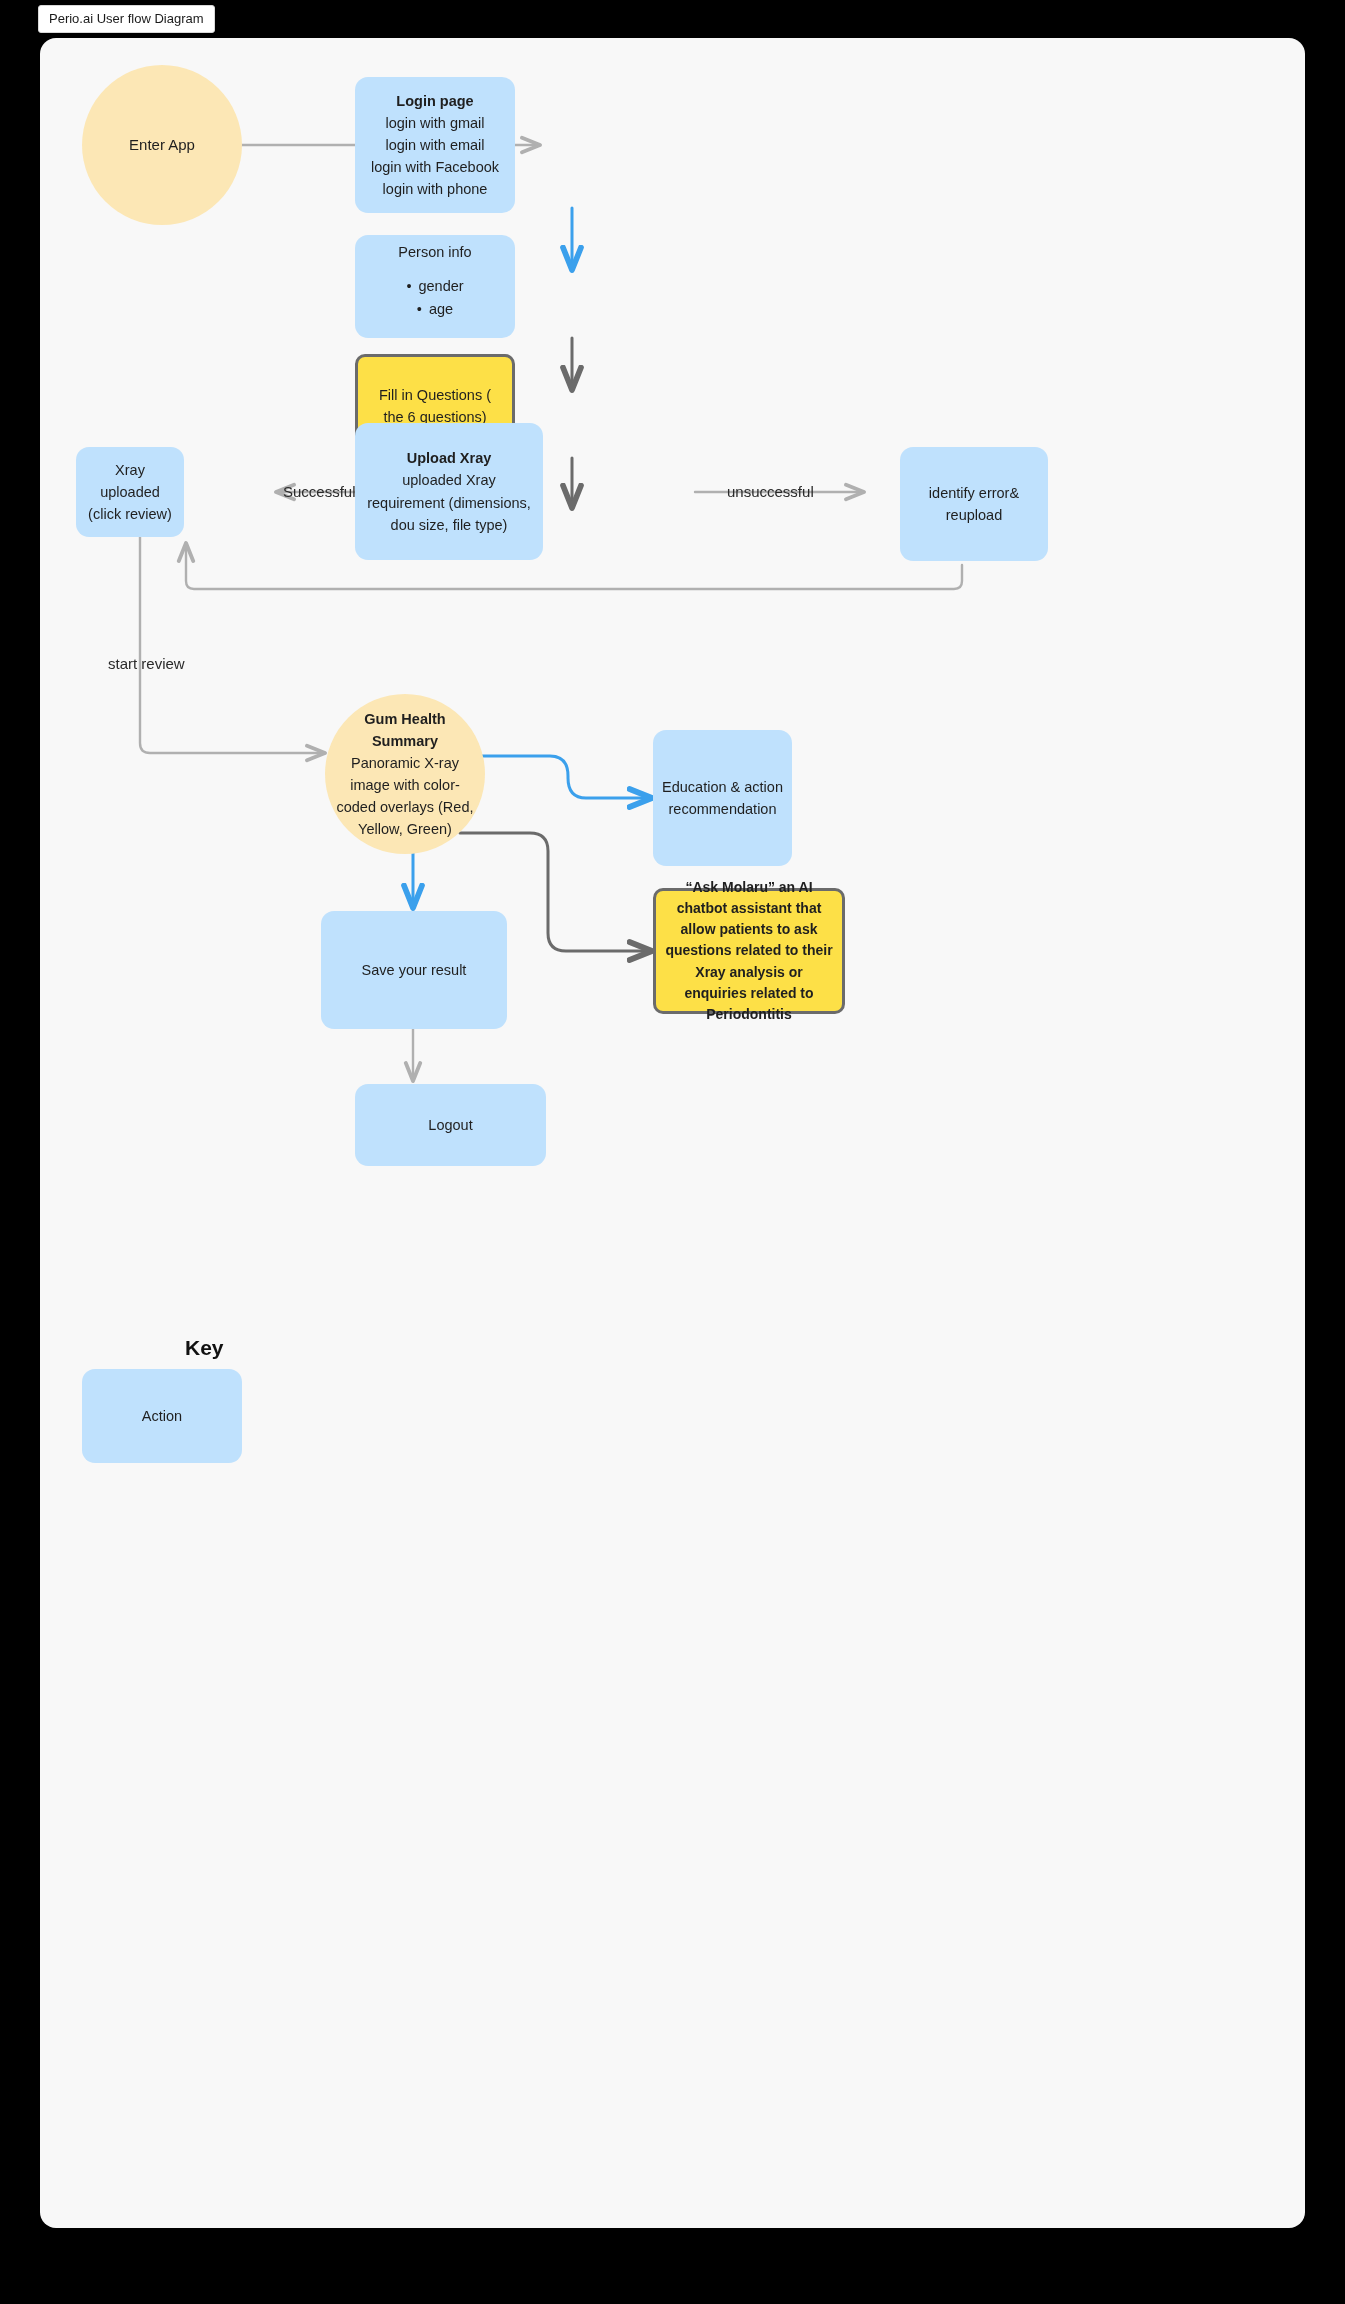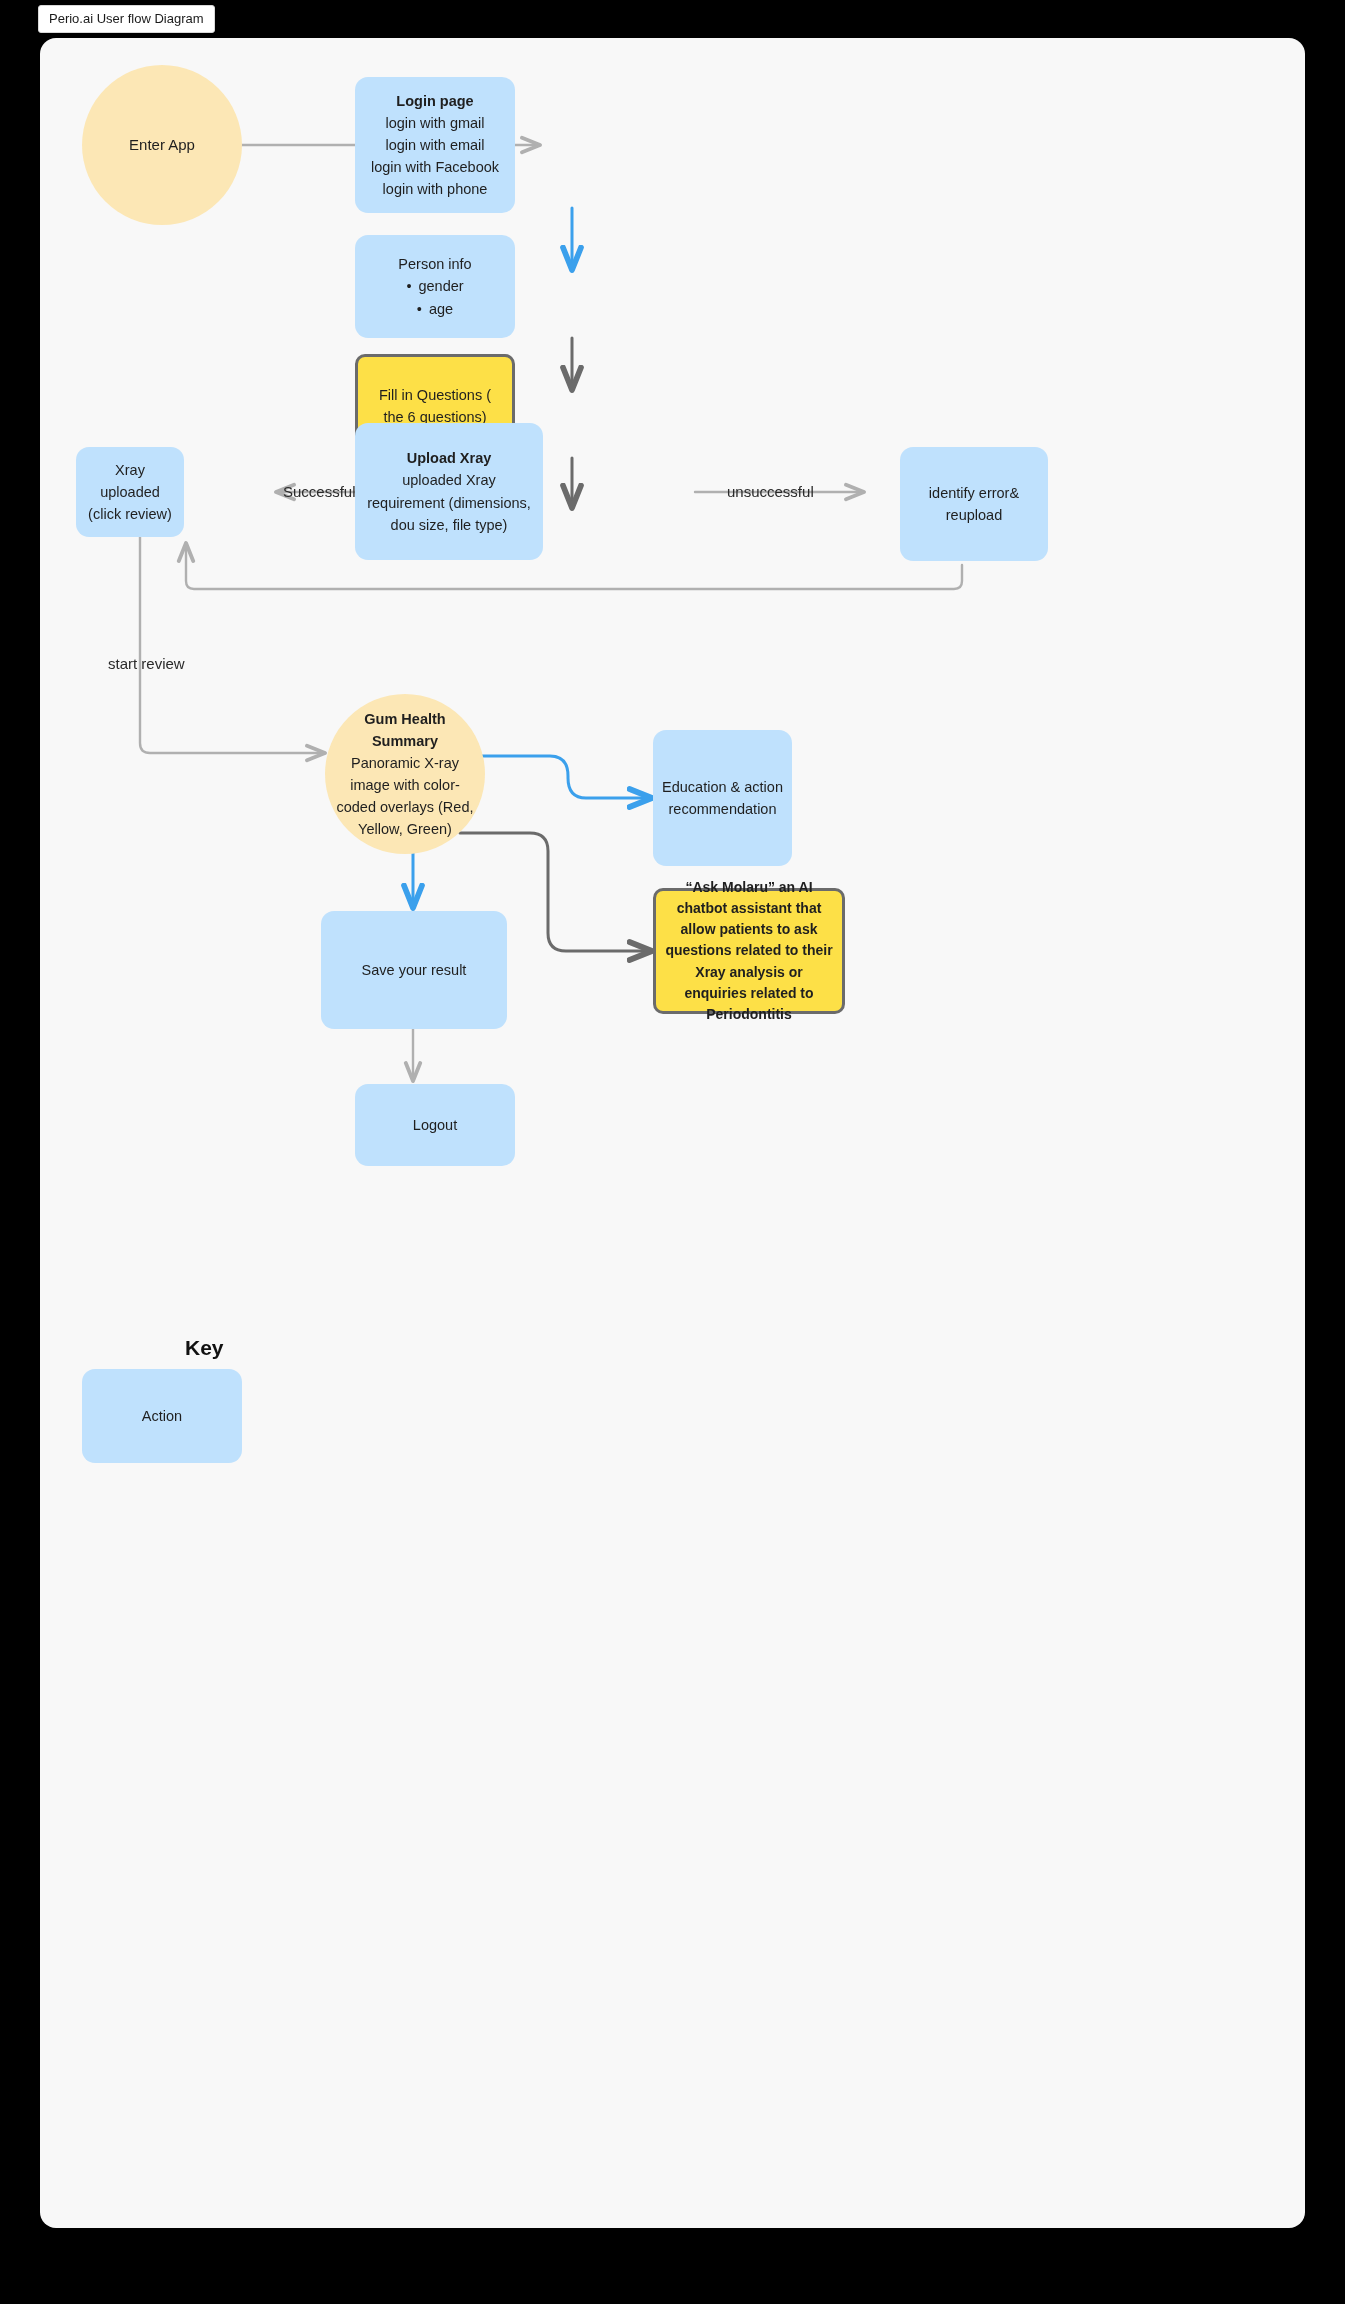--- a/index.html
+++ b/index.html
@@ -58,21 +58,21 @@
     white-space: nowrap;
     z-index: 6;
   }
 
   .key-title {
     position: absolute;
     font-size: 21px; font-weight: bold; color: #111;
     z-index: 6;
   }
 
-  .bullets { list-style: none; margin: 0; padding: 0; }
+  .bullets { list-style: none; margin: 12px; padding: 0; }
   .bullets li { line-height: 1.52; }
   .bullets li::before { content: "\2022"; margin-right: 7px; }
 </style>
 </head>
 <body>
 
 <div id="root">
 
   <div class="title-tab">Perio.ai User flow Diagram</div>
 
@@ -174,21 +174,21 @@
     </div>
 
     <div class="node box-white" style="left:613px; top:850px; width:192px; height:126px; font-size:14px;font-weight:bold;">
       <div class="inner"><span>“Ask Molaru” an AI chatbot assistant that allow patients to ask questions related to their Xray analysis or enquiries related to Periodontitis</span></div>
     </div>
 
     <div class="node box-blue" style="left:281px; top:873px; width:186px; height:118px; font-size:14.5px;">
       <div class="inner"><span>Save your result</span></div>
     </div>
 
-    <div class="node box-blue" style="left:315px; top:1046px; width:160px; height:82px; font-size:14.5px;">
+    <div class="node box-blue" style="left:315px; top:1046px; width:191px; height:82px; font-size:14.5px;">
       <div class="inner"><span>Logout</span></div>
     </div>
 
     <div class="edge-label" style="left:243px; top:445px;">Successful</div>
     <div class="edge-label" style="left:687px; top:445px;">unsuccessful</div>
     <div class="edge-label" style="left:68px; top:617px;">start review</div>
 
     <div class="key-title" style="left:145px; top:1298px;">Key</div>
 
     <div class="node box-blue" style="left:42px; top:1331px; width:160px; height:94px; font-size:14.5px;">

